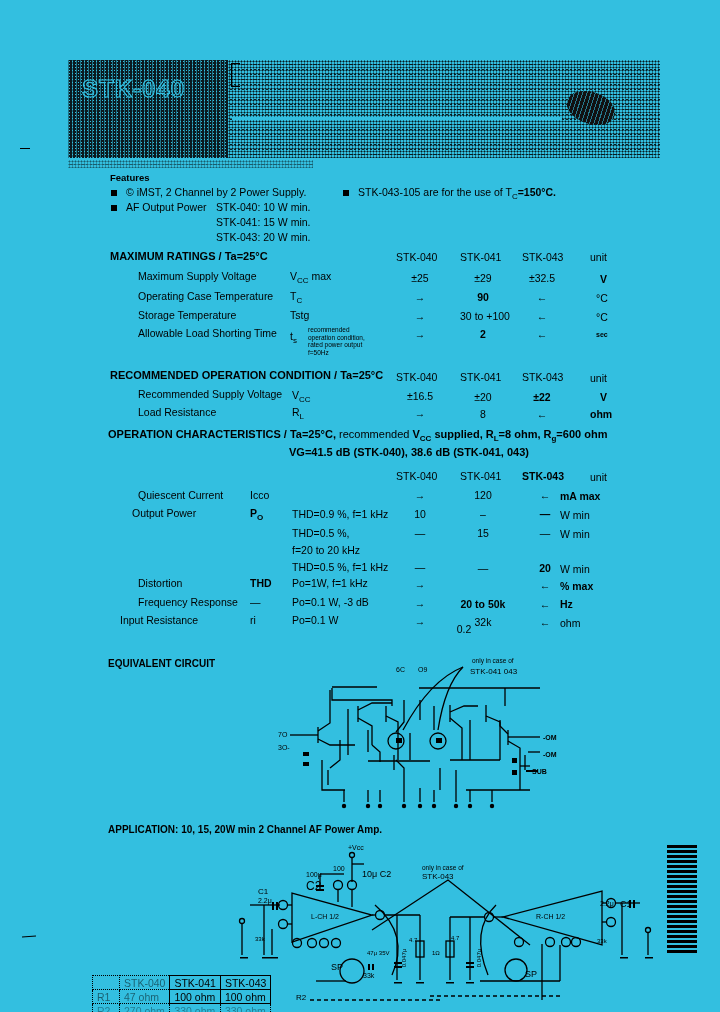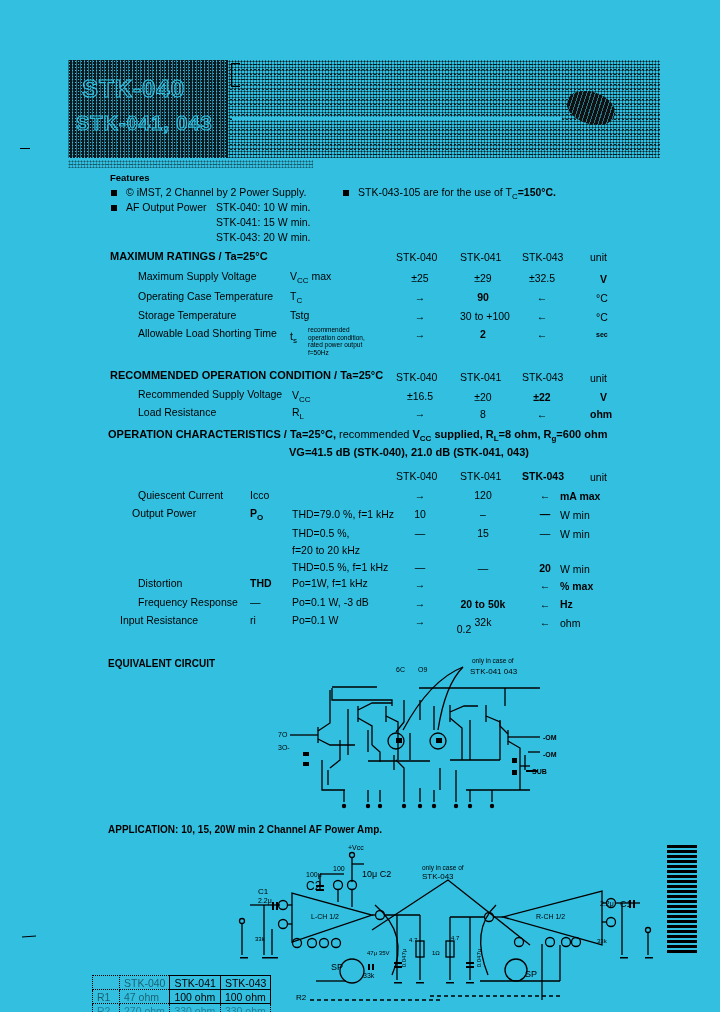--- a/index.html
+++ b/index.html
@@ -38,21 +38,20 @@
     sub { font-size: 8px; }
     .barcode { background: repeating-linear-gradient(180deg, #000 0 3px, transparent 3px 5px); }
     .mini td { border: 1px dotted #000; padding: 0 4px; font-size: 10.5px; height: 13px; }
     svg { overflow: visible; }
   </style>
 </head>
 <body>
 
 <div class="abs halftone-dark" style="left:68px; top:60px; width:160px; height:98px;">
   <div class="abs hdr-title" style="left:14px; top:14px;">STK-040</div>
-  <div class="abs hdr-title" style="left:8px; top:48px; font-size:20px;">STK-041, 043</div>
 </div>
 <div class="abs halftone" style="left:228px; top:60px; width:432px; height:98px; opacity:0.85;"></div>
 <div class="abs" style="left:231px; top:63px; width:8px; height:22px; border:1px solid #000; border-right:none;"></div>
 <div class="abs" style="left:232px; top:117px; width:330px; height:3px; background:#33bfe0;"></div>
 <div class="abs" style="left:566px; top:92px; width:50px; height:32px; border-radius:50%; background:#111; transform:rotate(18deg);
             background-image:repeating-linear-gradient(90deg, rgba(51,191,224,0.6) 0 1px, transparent 1px 4px);"></div>
 <div class="abs halftone" style="left:68px; top:160px; width:245px; height:8px; opacity:0.5;"></div>
 
 <div class="abs" style="left:20px; top:148px; width:10px; height:1px; background:#000;"></div>
 <div class="abs" style="left:22px; top:936px; width:14px; height:1px; background:#000; transform:rotate(-5deg);"></div>
@@ -124,38 +123,38 @@
 <div class="abs txt" style="left:138px; top:406px;">Load Resistance</div>
 <div class="abs txt" style="left:292px; top:406px;">R<sub>L</sub></div>
 <div class="abs txt c" style="left:400px; top:407px; width:40px;">→</div>
 <div class="abs txt c" style="left:463px; top:408px; width:40px;">8</div>
 <div class="abs txt c" style="left:520px; top:408px; width:44px;">←</div>
 <div class="abs txt b" style="left:590px; top:408px;">ohm</div>
 
 <div class="abs sec" style="left:108px; top:428px;">
   OPERATION CHARACTERISTICS / Ta=25°C, <span style="font-weight:normal">recommended</span> V<sub>CC</sub> supplied, R<sub>L</sub>=8 ohm, R<sub>g</sub>=600 ohm
 </div>
-<div class="abs sec" style="left:289px; top:446px;">VG=41.5 dB (STK-040), 21.0 dB (STK-041, 043)</div>
+<div class="abs sec" style="left:289px; top:446px;">VG=41.5 dB (STK-040), 38.6 dB (STK-041, 043)</div>
 <div class="abs txt" style="left:396px; top:470px;">STK-040</div>
 <div class="abs txt" style="left:460px; top:470px;">STK-041</div>
 <div class="abs txt b" style="left:522px; top:470px;">STK-043</div>
 <div class="abs txt" style="left:590px; top:471px;">unit</div>
 
 <div>
 
   <div class="abs txt" style="left:138px; top:489px;">Quiescent Current</div>
   <div class="abs txt" style="left:250px; top:489px;">Icco</div>
   <div class="abs txt c" style="left:400px; top:489px; width:40px;">→</div>
   <div class="abs txt c" style="left:463px; top:489px; width:40px;">120</div>
   <div class="abs txt c b" style="left:525px; top:489px; width:40px;">←</div>
   <div class="abs txt b r" style="left:560px; top:490px; width:48px;">mA max</div>
 
   <div class="abs txt" style="left:132px; top:507px;">Output Power</div>
   <div class="abs txt b" style="left:250px; top:507px;">P<sub>O</sub></div>
-  <div class="abs txt" style="left:292px; top:508px;">THD=79.0 %, f=1 kHz</div>
+  <div class="abs txt" style="left:292px; top:508px;">THD=0.9 %, f=1 kHz</div>
   <div class="abs txt c" style="left:400px; top:508px; width:40px;">10</div>
   <div class="abs txt c" style="left:463px; top:508px; width:40px;">–</div>
   <div class="abs txt c b" style="left:525px; top:508px; width:40px;">—</div>
   <div class="abs txt r" style="left:560px; top:509px; width:48px;">W min</div>
 
   <div class="abs txt" style="left:292px; top:527px;">THD=0.5 %,</div>
   <div class="abs txt c" style="left:400px; top:527px; width:40px;">—</div>
   <div class="abs txt c" style="left:463px; top:527px; width:40px;">15</div>
   <div class="abs txt c" style="left:525px; top:527px; width:40px;">—</div>
   <div class="abs txt r" style="left:560px; top:528px; width:48px;">W min</div>

